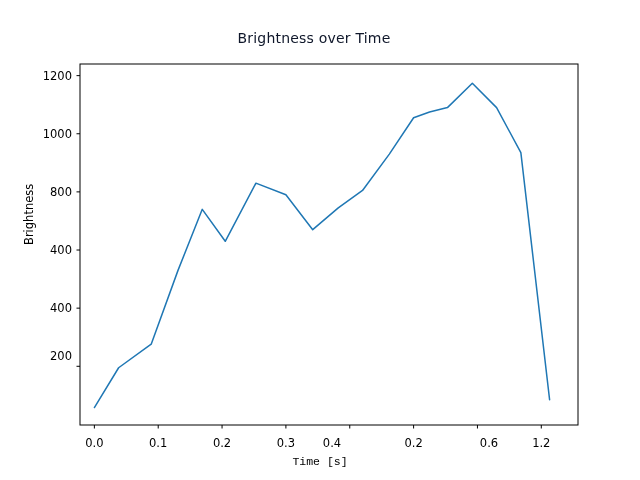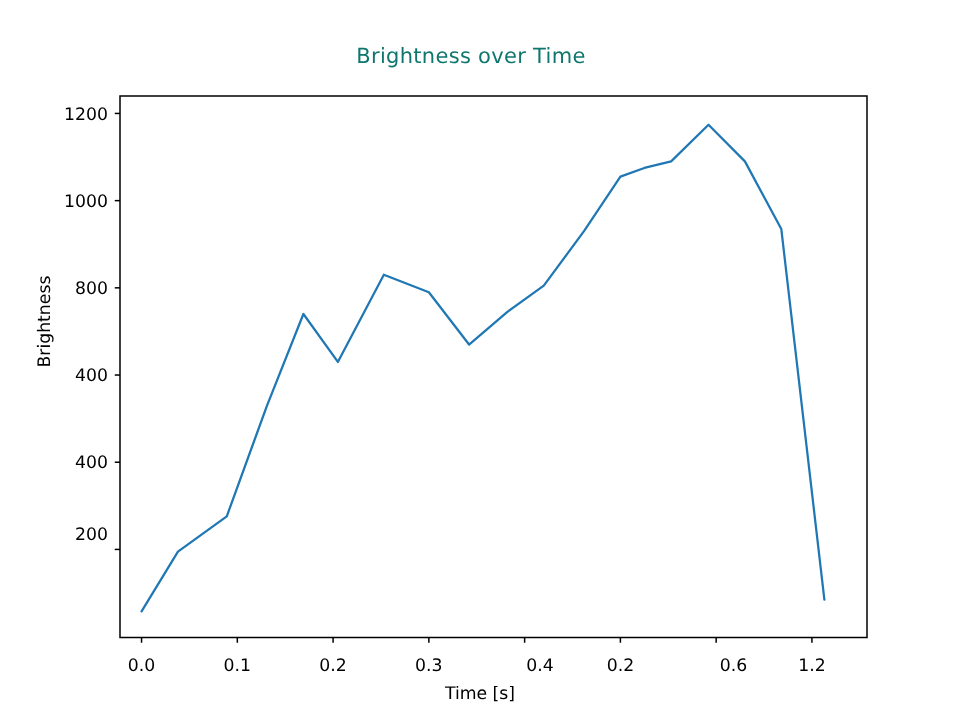--- a/index.html
+++ b/index.html
@@ -19,32 +19,33 @@
     height: 480px;
     background: #ffffff;
   }
   #chart-title {
     position: absolute;
     left: 0;
     top: 30px;
     width: 628px;
     text-align: center;
     font-size: 14px;
-    color: #0f766e;
+    color: #0f172a;
     letter-spacing: 0.2px;
   }
   #plot-svg {
     position: absolute;
     left: 0;
     top: 0;
   }
   .axis-label {
     position: absolute;
     font-size: 11.5px;
     color: #000000;
+    font-family: Liberation Mono, monospace;
   }
   #xlabel {
     left: 0;
     top: 455px;
     width: 640px;
     text-align: center;
   }
   #ylabel-inner {
     position: absolute;
     left: 22px;
@@ -101,21 +102,21 @@
         <line y1="75.6264090177134" y2="75.6264090177134" x1="80" x2="76.5" stroke="#000000" stroke-width="1"></line>
       </g>
     <polyline id="data-line" fill="none" stroke="#1f77b4" stroke-width="1.5" stroke-linejoin="round" stroke-linecap="round" points="94.37,407.56 118.63,367.74 151.19,344.20 178.00,270.37 202.27,209.33 225.25,241.30 255.90,183.17 285.90,194.80 312.72,229.68 338.26,207.88 362.52,190.44 389.33,154.10 413.60,117.77 429.56,111.96 447.43,107.60 472.33,83.18 496.60,107.60 520.86,152.65 549.59,399.71"></polyline>
   </svg>
 
   <div id="xtick-labels">
       <div class="tick-text xtick-text" style="left: 94.3654px;">0.0</div>
       <div class="tick-text xtick-text" style="left: 158.212px;">0.1</div>
       <div class="tick-text xtick-text" style="left: 222.058px;">0.2</div>
       <div class="tick-text xtick-text" style="left: 285.904px;">0.3</div>
-      <div class="tick-text xtick-text" style="left: 360px;">0.4</div>
+      <div class="tick-text xtick-text" style="left: 332px;">0.4</div>
       <div class="tick-text xtick-text" style="left: 413.596px;">0.2</div>
       <div class="tick-text xtick-text" style="left: 489px;">0.6</div>
       <div class="tick-text xtick-text" style="left: 541.288px;">1.2</div>
     </div>
   <div id="ytick-labels">
       <div class="tick-text ytick-text" style="top: 356px; left: 28px; width: 44px;">200</div>
       <div class="tick-text ytick-text" style="top: 308.155px; left: 28px; width: 44px;">400</div>
       <div class="tick-text ytick-text" style="top: 250.023px; left: 28px; width: 44px;">400</div>
       <div class="tick-text ytick-text" style="top: 191.89px; left: 28px; width: 44px;">800</div>
       <div class="tick-text ytick-text" style="top: 133.758px; left: 28px; width: 44px;">1000</div>

